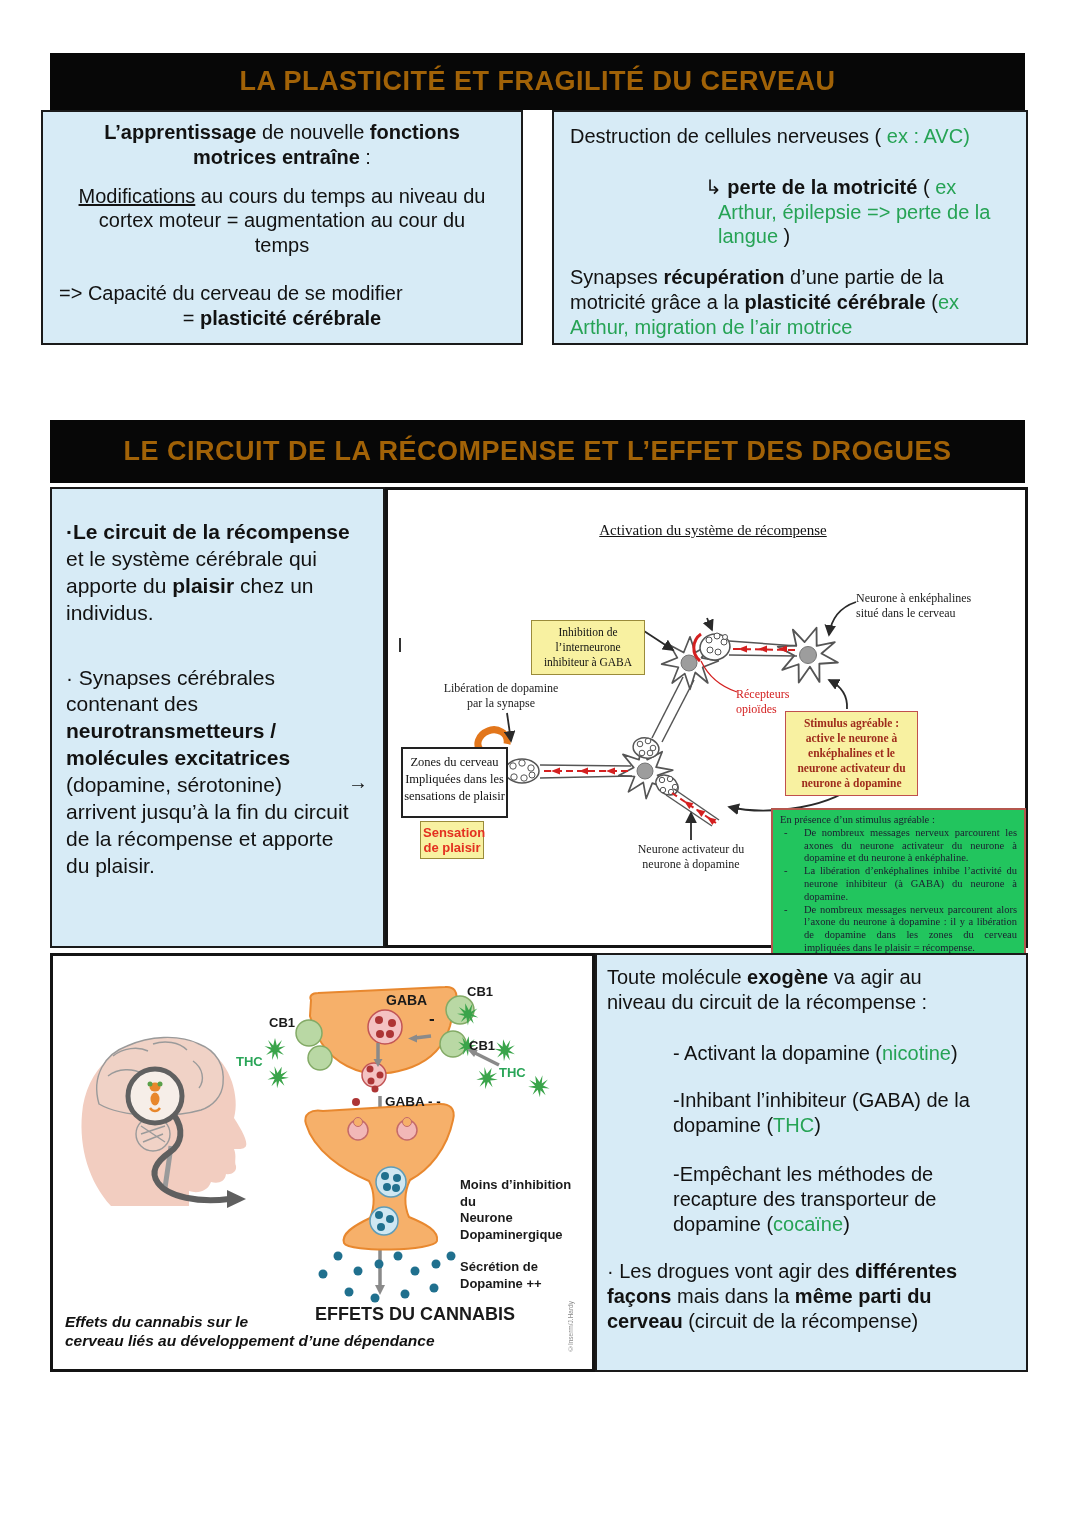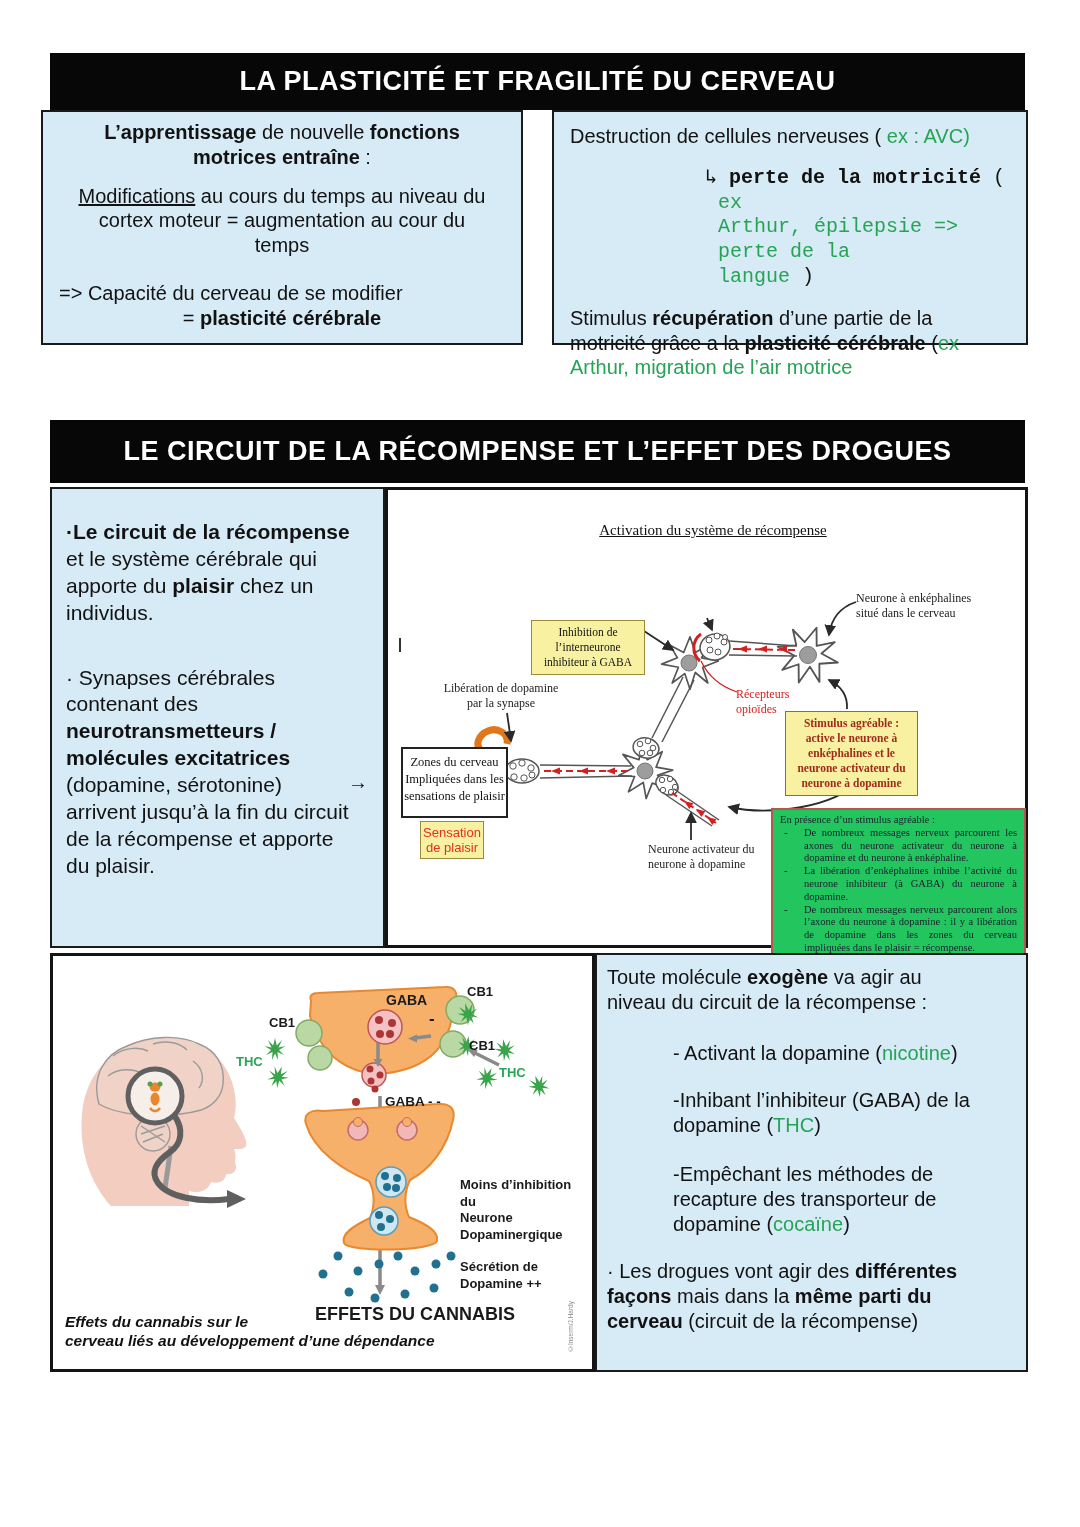--- a/index.html
+++ b/index.html
@@ -1,19 +1,19 @@
 <!DOCTYPE html>
 <html><head>
 <meta charset="utf-8">
 <style>
   html,body{margin:0;padding:0;background:#fff;}
   .page{position:relative;width:1080px;height:1527px;background:#ffffff;
         font-family:"Liberation Sans",sans-serif;color:#121212;overflow:hidden;}
   .abs{position:absolute;}
-  .banner{position:absolute;left:50px;width:975px;background:#070707;color:#ffffff;
+  .banner{position:absolute;left:50px;width:975px;background:#070707;color:#a16207;
           text-align:center;font-weight:900;font-size:27px;letter-spacing:.5px;}
   .bluebox{position:absolute;background:#d7ebf6;border:2.5px solid #1a1a1a;box-sizing:border-box;}
   .whitebox{position:absolute;background:#ffffff;border:3px solid #141414;box-sizing:border-box;}
   .b{font-weight:bold}.u{text-decoration:underline}.i{font-style:italic}
   .t20{font-size:20px;line-height:1.24;}
   .t21{font-size:21px;line-height:1.28;}
   .ctr{text-align:center;}
   .serif{font-family:"Liberation Serif",serif;}
   .ybox{position:absolute;background:#f8f1a1;border:1.3px solid #9a8b3a;box-sizing:border-box;
         font-family:"Liberation Serif",serif;text-align:center;}
@@ -33,22 +33,22 @@
 
   <div class="bluebox t20" style="left:41px;top:110px;width:482px;height:235px;padding:8px 12px;">
     <div class="ctr"><span class="b">L’apprentissage</span><span> de nouvelle </span><span class="b">fonctions</span><br><span class="b">motrices entraîne</span><span> :</span></div>
     <div class="ctr" style="margin-top:14px;"><span class="u">Modifications</span><span> au cours du temps au niveau du</span><br><span>cortex moteur = augmentation au cour du</span><br><span>temps</span></div>
     <div style="margin-top:23px;margin-left:4px;"><span>=&gt; Capacité du cerveau de se modifier</span></div>
     <div class="ctr"><span>= </span><span class="b">plasticité cérébrale</span></div>
   </div>
 
   <div class="bluebox t20" style="left:552px;top:110px;width:476px;height:235px;padding:12px 16px;">
     <div><span>Destruction de cellules nerveuses ( </span><span style="color: rgb(38, 163, 85);">ex : AVC)</span></div>
-    <div style="margin-top:17px;margin-left:135px;padding-left:13px;text-indent:-13px;width:300px;font-family:Liberation Mono, monospace;"><span>↳ </span><span class="b">perte de la motricité</span><span> ( </span><span style="color: rgb(38, 163, 85);">ex</span><br><span style="color: rgb(38, 163, 85);">Arthur, épilepsie =&gt; perte de la</span><br><span style="color: rgb(38, 163, 85);">langue</span><span> )</span></div>
-    <div style="margin-top:16px;"><span>Stimulus </span><span class="b">récupération</span><span> d’une partie de la</span><br><span>motricité grâce a la </span><span class="b">plasticité cérébrale</span><span> (</span><span style="color: rgb(38, 163, 85);">ex</span><br><span style="color: rgb(38, 163, 85);">Arthur, migration de l’air motrice</span></div>
+    <div style="margin-top:26px;margin-left:135px;padding-left:13px;text-indent:-13px;width:300px;"><span>↳ </span><span class="b">perte de la motricité</span><span> ( </span><span style="color: rgb(38, 163, 85);">ex</span><br><span style="color: rgb(38, 163, 85);">Arthur, épilepsie =&gt; perte de la</span><br><span style="color: rgb(38, 163, 85);">langue</span><span> )</span></div>
+    <div style="margin-top:16px;"><span>Synapses </span><span class="b">récupération</span><span> d’une partie de la</span><br><span>motricité grâce a la </span><span class="b">plasticité cérébrale</span><span> (</span><span style="color: rgb(38, 163, 85);">ex</span><br><span style="color: rgb(38, 163, 85);">Arthur, migration de l’air motrice</span></div>
   </div>
 
   <div class="banner" style="top:420px;height:63px;line-height:63px;">LE CIRCUIT DE LA RÉCOMPENSE ET L’EFFET DES DROGUES</div>
 
   <div class="bluebox t21" style="left:50px;top:487px;width:335px;height:461px;padding:30px 14px;">
     <div><span class="b">·</span><span class="b">Le circuit de la récompense</span><br><span>et le système cérébrale qui</span><br><span>apporte du </span><span class="b">plaisir</span><span> chez un</span><br><span>individus.</span></div>
     <div style="margin-top:38px;"><span>· Synapses cérébrales</span><br><span>contenant des</span><br><span class="b">neurotransmetteurs /</span><br><span class="b">molécules excitatrices</span><br><span>(dopamine, sérotonine)</span><br><span> arrivent jusqu’à la fin du circuit</span><br><span>de la récompense et apporte</span><br><span>du plaisir.</span></div>
     <span class="abs" style="left:296px;top:281px;font-size:20px;">→</span>
   </div>
 
@@ -184,23 +184,23 @@
     <div class="dlabel" style="left:468px;top:101px;width:122px;">Neurone à enképhalines situé dans le cerveau</div>
 
     <div class="dlabel" style="left:53px;top:191px;width:120px;text-align:center;">Libération de dopamine par la synapse</div>
 
     <div class="dlabel" style="left:348px;top:197px;width:70px;color:#d42020;">Récepteurs opioïdes</div>
 
     <div class="ybox" style="left:397px;top:221px;width:133px;padding:4px 3px;font-size:11.5px;line-height:1.3;font-weight:bold;color:#9e2b1c;border-color:#c0504d;border-width:1.6px;">Stimulus agréable : active le neurone à enképhalines et le neurone activateur du neurone à dopamine</div>
 
     <div class="abs serif" style="left:13px;top:257px;width:103px;height:62px;border:2px solid #222;background:#fff;text-align:center;font-size:12.5px;line-height:1.35;padding-top:5px;">Zones du cerveau Impliquées dans les sensations de plaisir</div>
 
-    <div class="ybox" style="left:32px;top:331px;width:64px;padding:3px 2px;font-family:'Liberation Sans',sans-serif;font-size:13px;font-weight:normal;color:#e33020;border-width:1.6px;">Sensation de plaisir</div>
-
-    <div class="dlabel" style="left:243px;top:352px;width:120px;margin-left:17px;">Neurone activateur du neurone à dopamine</div>
+    <div class="ybox" style="left:32px;top:331px;width:64px;padding:3px 2px;font-family:'Liberation Sans',sans-serif;font-size:13px;font-weight:bold;color:#e33020;border-width:1.6px;">Sensation de plaisir</div>
+
+    <div class="dlabel" style="left:243px;top:352px;width:120px;text-align:center;">Neurone activateur du neurone à dopamine</div>
 
     <div class="abs serif" style="left:383px;top:318px;width:255px;background:#22c55e;border:2px solid #b4574e;box-sizing:border-box;font-size:10.5px;line-height:1.22;padding:4px 7px;color:#1c1c30;">
       <div>En présence d’un stimulus agréable :</div>
       <div class="bullet-row">
         <span class="dash">-</span>
         <span class="btext">De nombreux messages nerveux parcourent les axones du neurone activateur du neurone à dopamine et du neurone à enképhaline.</span>
       </div>
       <div class="bullet-row">
         <span class="dash">-</span>
         <span class="btext">La libération d’enképhalines inhibe l’activité du neurone inhibiteur (à GABA) du neurone à dopamine.</span>

